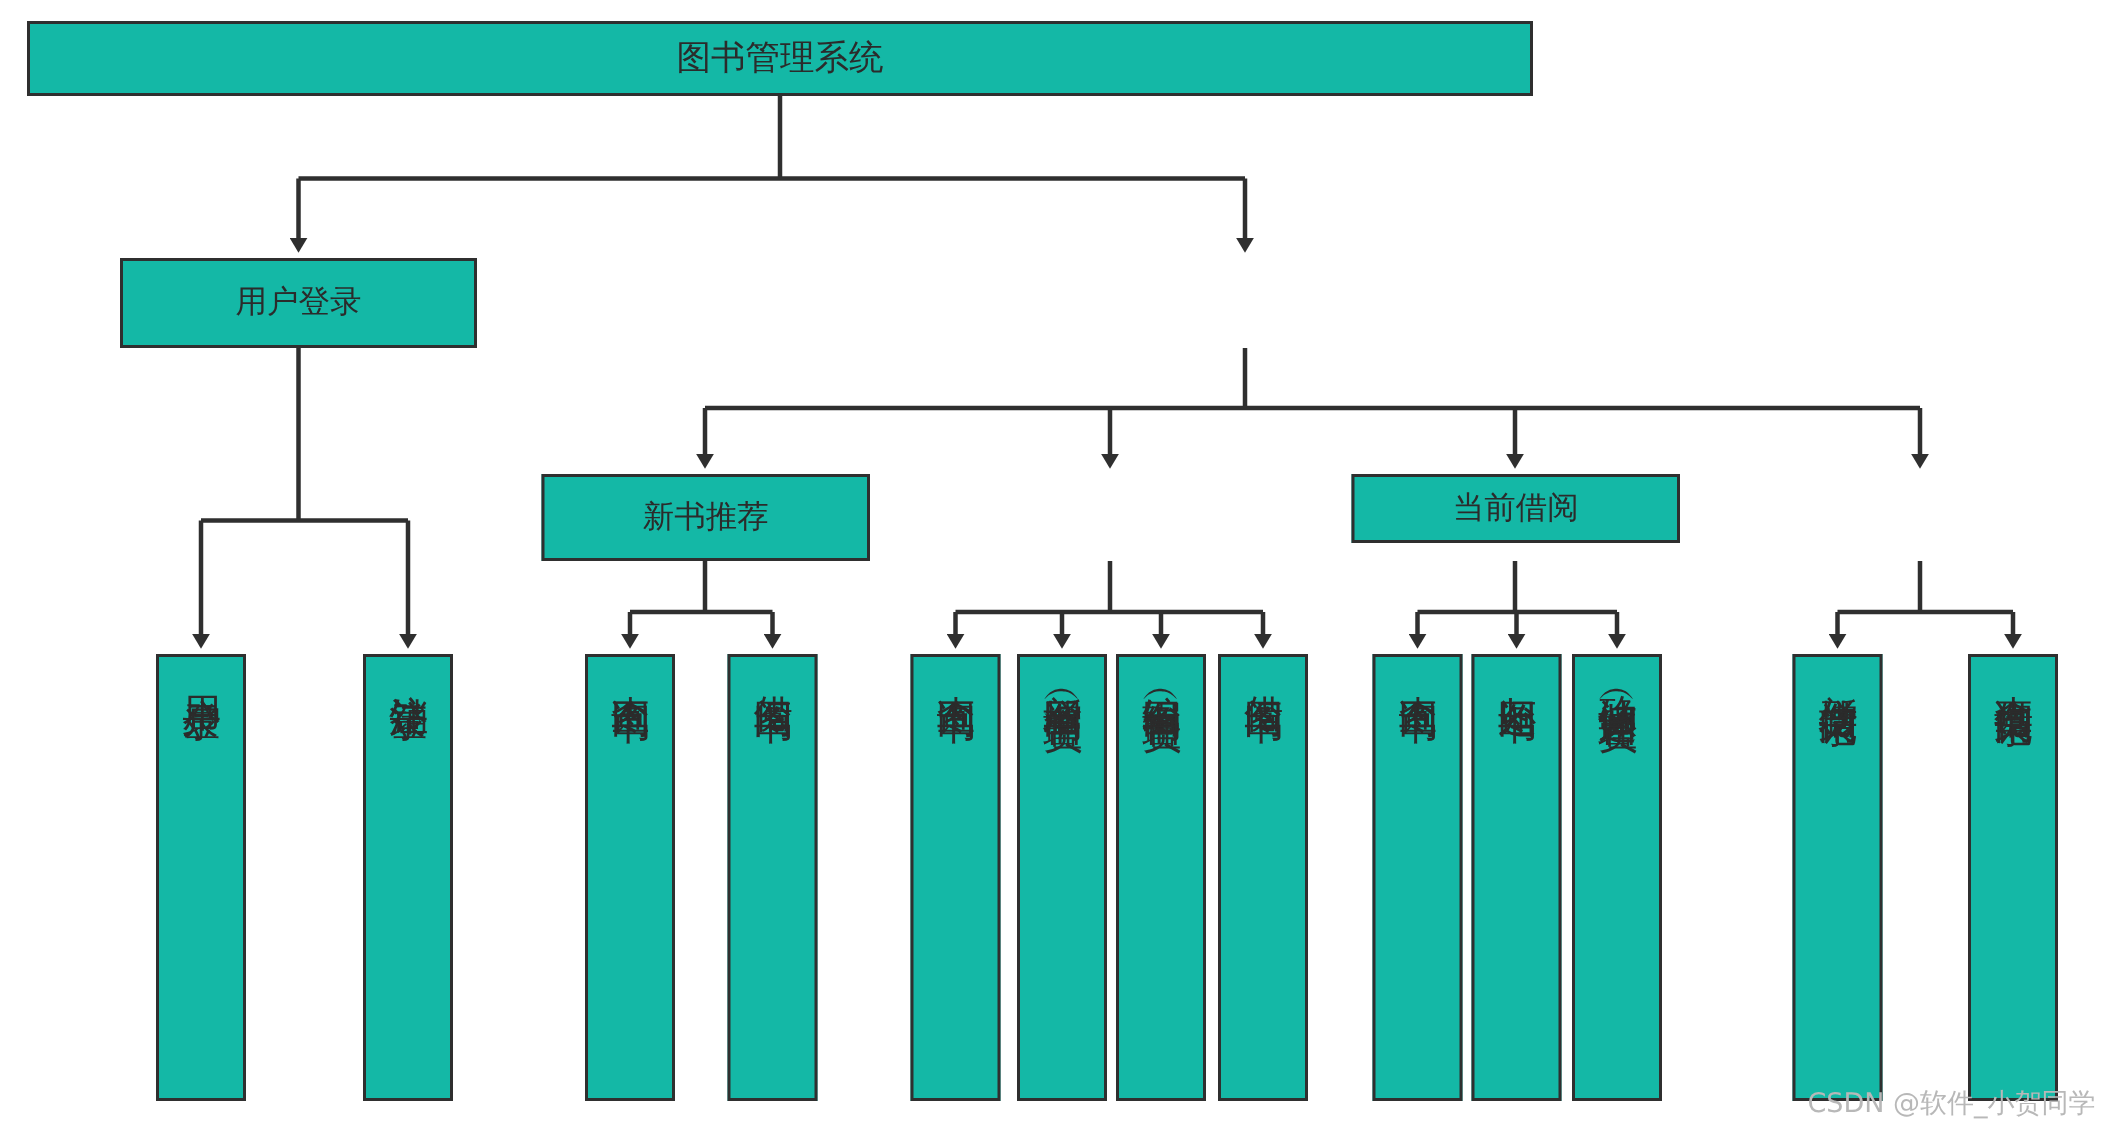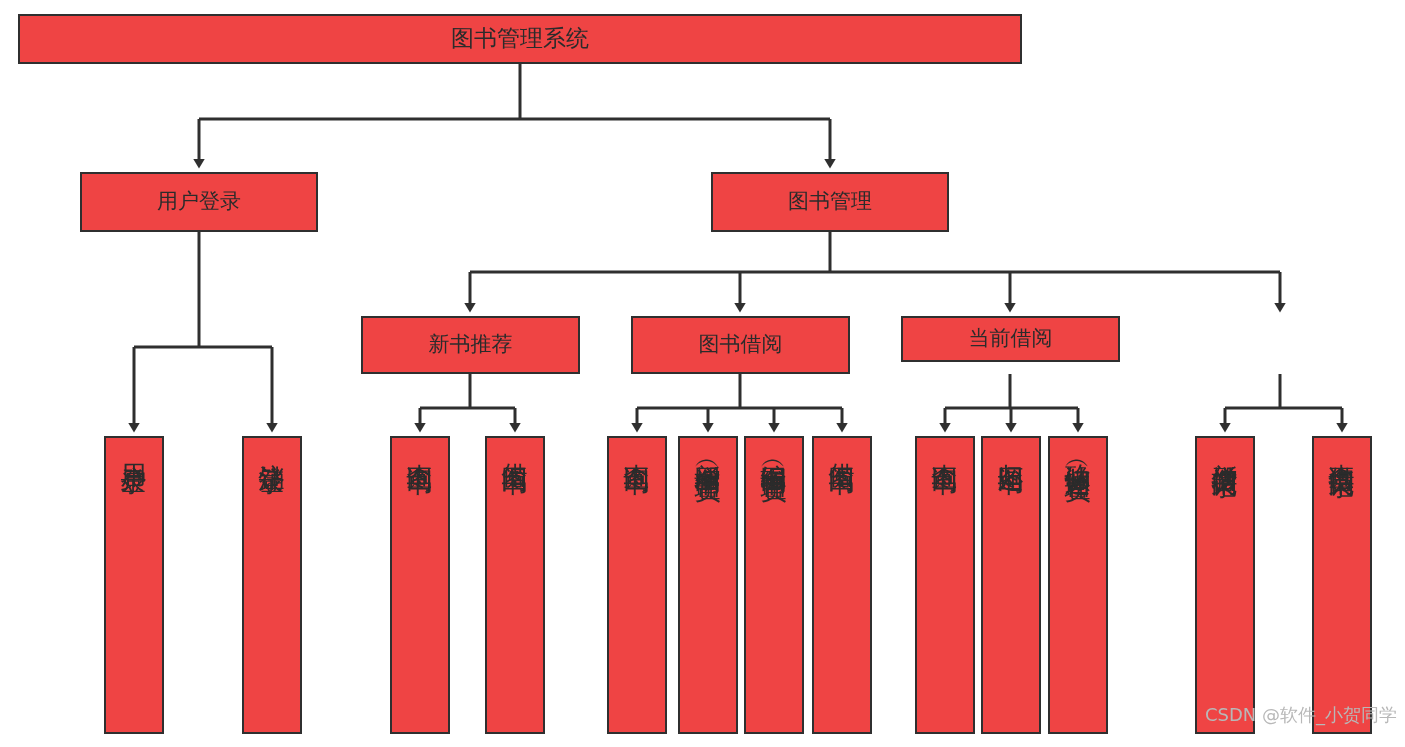--- a/index.html
+++ b/index.html
@@ -3,25 +3,26 @@
 <meta charset="utf-8">
 <style>
   html,body{margin:0;padding:0;background:#ffffff;}
   body{font-family:"DejaVu Sans","Liberation Sans",sans-serif;}
   #canvas{position:relative;width:1405px;height:747px;background:#ffffff;overflow:hidden;}
   svg#wires{position:absolute;left:0;top:0;width:1405px;height:747px;}
 
   .node{
     position:absolute;
     box-sizing:border-box;
-    background:#ef4444;
+    background:#14b8a6;
     border:2px solid #2f2f2f;
     display:flex;
     align-items:center;
     justify-content:center;
+    font-family:Liberation Serif, serif;
   }
   .node .lbl{
     color:#2b2b2b;
     line-height:1.12;
     text-align:center;
     white-space:nowrap;
   }
   .node.root .lbl{font-size:23px;}
   .node.lvl1 .lbl{font-size:21px;}
   .node.lvl2 .lbl{font-size:21px;}
@@ -33,21 +34,21 @@
     text-orientation:upright;
     font-size:26px;
     letter-spacing:2px;
     line-height:1;
     white-space:nowrap;
   }
 
   .watermark{
     position:absolute;
     right:8px;
-    bottom:20px;
+    bottom:0;
     font-size:18px;
     color:#b8b8b8;
     white-space:nowrap;
     pointer-events:none;
   }
 </style>
 </head>
 <body>
 
 <div id="canvas">
@@ -102,29 +103,23 @@
     </g>
   </svg>
 
   <div class="node root" style="left: 18px; top: 14px; width: 1004px; height: 50px;">
     <span class="lbl">图书管理系统</span>
   </div>
 
   <div class="node lvl1" style="left: 80px; top: 172px; width: 238px; height: 60px;">
     <span class="lbl">用户登录</span>
   </div>
-  <div class="node lvl1" style="left: 711px; top: 172px; width: 238px; height: 60px;">
-    <span class="lbl">图书管理</span>
-  </div>
 
   <div class="node lvl2" style="left: 361px; top: 316px; width: 219px; height: 58px;">
     <span class="lbl">新书推荐</span>
-  </div>
-  <div class="node lvl2" style="left: 631px; top: 316px; width: 219px; height: 58px;">
-    <span class="lbl">图书借阅</span>
   </div>
   <div class="node lvl2" style="left: 901px; top: 316px; width: 219px; height: 46px;">
     <span class="lbl">当前借阅</span>
   </div>
 
   <div class="node leaf" style="left: 104px; top: 436px; width: 60px; height: 298px;">
     <span class="lbl">用户登录</span>
   </div>
   <div class="node leaf" style="left: 242px; top: 436px; width: 60px; height: 298px;">
     <span class="lbl">注销登录</span>

